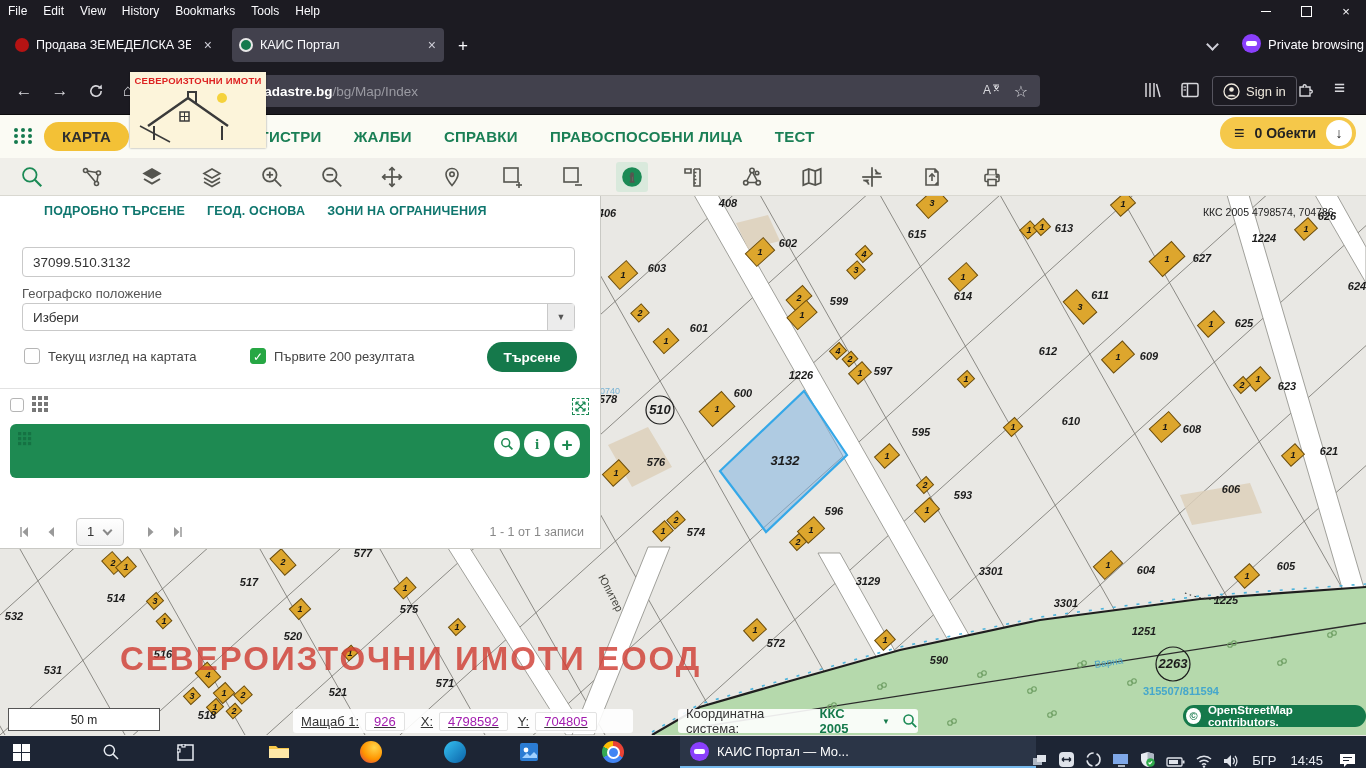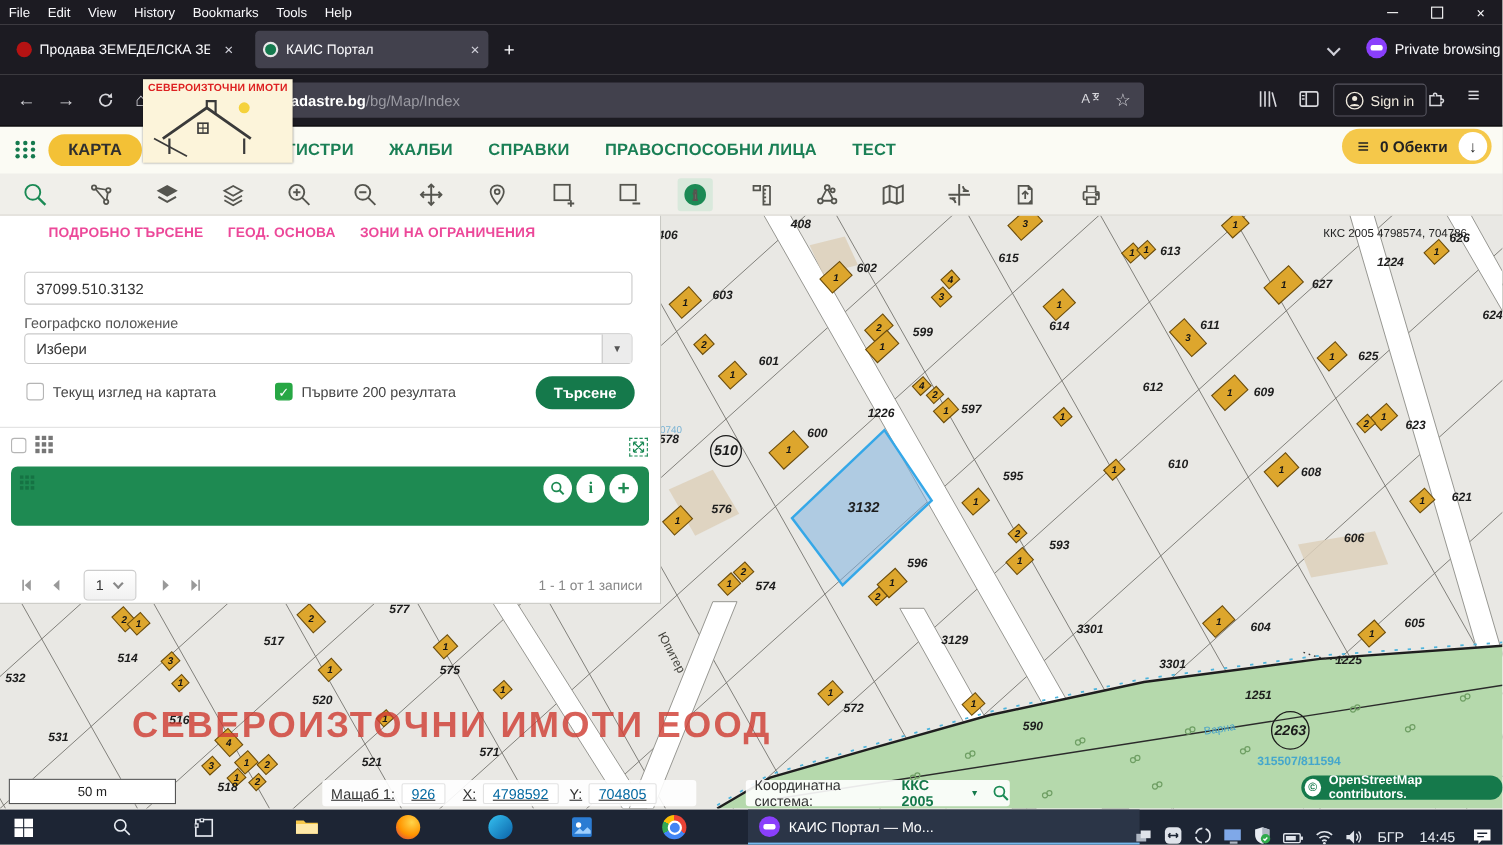--- a/index.html
+++ b/index.html
@@ -24,40 +24,40 @@
   #karta-pill{background:#f3c136;border-radius:17px;padding:6px 18px;color:#2f2f2f;font-weight:bold;font-size:15px;margin:0 18px 0 10px;}
   #objpill{position:absolute;right:10px;top:3px;background:#f5c84a;border-radius:17px;height:32px;display:flex;align-items:center;padding:0 4px 0 14px;font-weight:bold;color:#222;font-size:14px;}
   
   #maptools{left:0;top:158px;width:1366px;height:37px;background:#f0efea;border-bottom:1px solid #d9d8d1;z-index:20;}
   .tool{position:absolute;top:4px;width:30px;height:30px;display:flex;align-items:center;justify-content:center;}
   .tool svg{stroke:#55554f;fill:none;stroke-width:1.6;}
   .tool.activegreen svg{stroke:#1b8a55;}
   .tool.tile{background:#d9e9dc;border-radius:3px;}
   
   #panel{left:0;top:195px;width:600px;height:353px;background:#fff;z-index:10;border-right:1px solid #c9c9c4;border-bottom:1px solid #c9c9c4;}
-  .ptab{font-weight:bold;font-size:12.5px;color:#ec4899;letter-spacing:.2px;}
+  .ptab{font-weight:bold;font-size:12.5px;color:#0f766e;letter-spacing:.2px;}
   #ptab-active{background:#15794b;color:#fff;border-radius:15px;padding:7px 16px;}
   .inputbox{border:1px solid #c9c9c9;border-radius:4px;background:#fff;color:#333;font-size:13.5px;display:flex;align-items:center;padding-left:10px;}
   .cb{width:16px;height:16px;border:1.5px solid #b5b5b5;border-radius:3px;background:#fff;display:inline-block;box-sizing:border-box;}
   .cb.checked{background:#27a744;border-color:#27a744;color:#fff;font-size:12px;text-align:center;line-height:16px;}
   #searchbtn{background:#15794b;color:#fff;font-weight:bold;font-size:13.5px;border-radius:16px;width:90px;height:30px;display:flex;align-items:center;justify-content:center;}
   #rescard{background:#1e8a52;border-radius:6px;color:#fff;font-size:13px;line-height:19px;}
   .circbtn{width:26px;height:26px;border-radius:50%;background:#fff;display:flex;align-items:center;justify-content:center;color:#1e8a52;font-weight:bold;}
   #yellowbar{background:#f7d14e;border-radius:0 0 6px 6px;color:#3c641c;font-size:12.5px;display:flex;align-items:center;padding-left:12px;}
   .pgico{color:#9a9a9a;display:flex;align-items:center;}
   
   #map{left:0;top:195px;width:1366px;height:540px;z-index:1;}
   .plabel{font:italic bold 11px "Liberation Sans",sans-serif;fill:#1c1c1c;text-anchor:middle;}
   .plabel.big{font-size:13px;}
   .bld{fill:#dda62d;stroke:#6b4d0d;stroke-width:1;}
   .bnum{font:italic bold 9px "Liberation Sans",sans-serif;fill:#151515;text-anchor:middle;}
   #watermark{left:120px;top:640px;font-size:33px;font-weight:bold;color:rgba(208,62,52,.82);letter-spacing:2px;z-index:6;white-space:nowrap;}
   #coordreadout{left:1203px;top:206px;font-size:10.5px;color:#222;z-index:6;}
   .statstrip{background:rgba(255,255,255,.9);border-radius:3px;height:24px;display:flex;align-items:center;font-size:13px;color:#333;z-index:7;}
-  .statval{background:#fff;border:1px solid #e2e2e2;border-radius:2px;padding:1px 8px;margin:0 6px;color:#0369a1;}
+  .statval{background:#fff;border:1px solid #e2e2e2;border-radius:2px;padding:1px 8px;margin:0 6px;color:#a21caf;}
   #scalebarbox{left:8px;top:708px;width:150px;height:21px;background:#fff;border:1.5px solid #555;display:flex;align-items:center;justify-content:center;font-size:12px;color:#222;z-index:7;}
   #osmbadge{left:1183px;top:705px;height:22px;background:#15794b;border-radius:11px;color:#fff;font-weight:bold;font-size:11.5px;display:flex;align-items:center;padding:0 10px 0 3px;z-index:7;}
   
   #logo{left:130px;top:72px;width:136px;height:76px;background:#fcf4da;z-index:45;box-shadow:0 0 2px rgba(0,0,0,.4);}
   
   #taskbar{left:0;top:736px;width:1366px;height:32px;background:#1d2534;z-index:50;display:flex;align-items:center;color:#e8ecf2;}
   .tbico{width:30px;height:28px;display:flex;align-items:center;justify-content:center;margin-left:46px;}
   .tbico:first-child{margin-left:6px;}
   #apptask{position:absolute;left:680px;top:0;width:356px;height:32px;background:#2b3547;border-bottom:2px solid #76b9ed;display:flex;align-items:center;font-size:13px;color:#fff;box-sizing:border-box;}
   .trayico{margin-left:10px;display:flex;align-items:center;}

